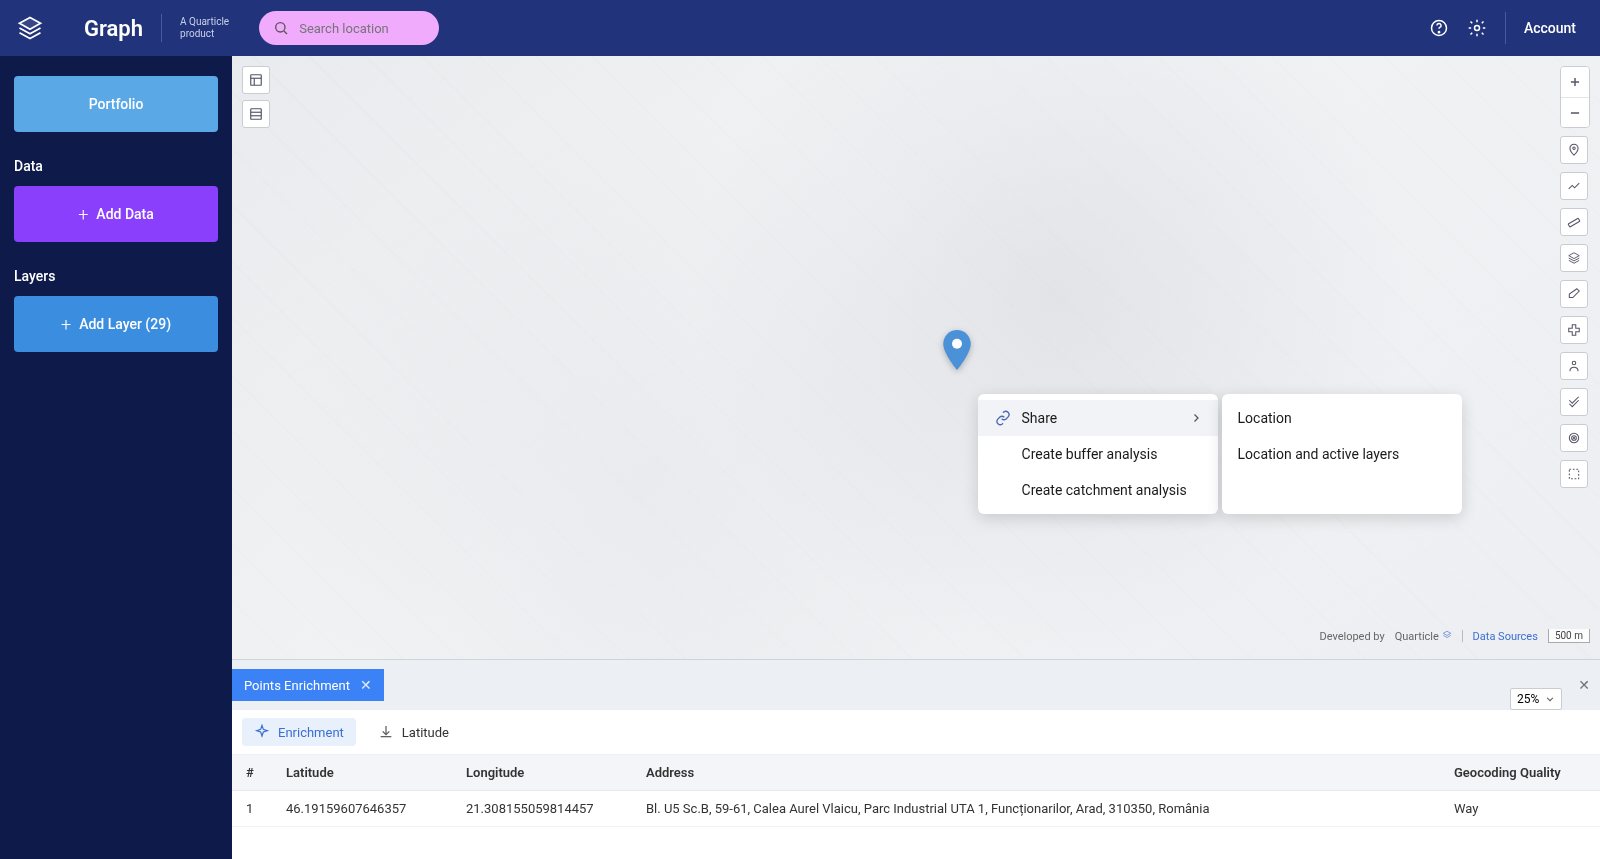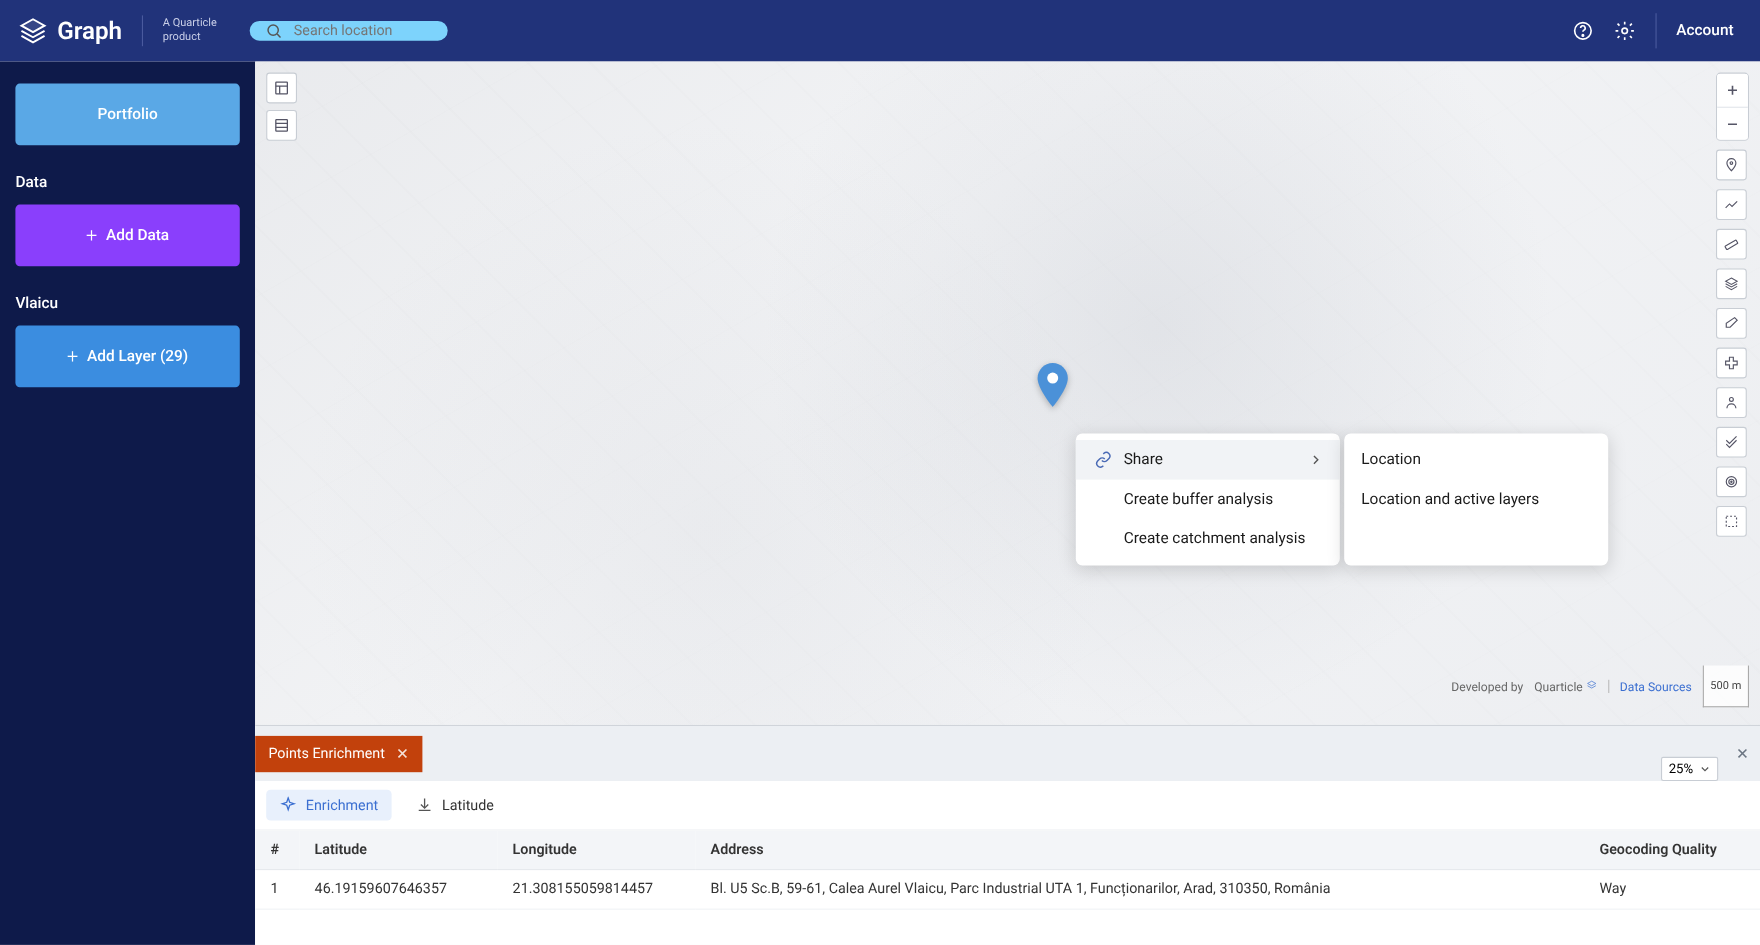--- a/index.html
+++ b/index.html
@@ -9,28 +9,28 @@
 .header {
   height: 56px;
   background: #21337a;
   display: flex;
   align-items: center;
   padding: 0 16px;
   color: #fff;
 }
 .logo-block { display: flex; align-items: center; gap: 8px; }
 .logo-stack { display:flex; align-items:center; justify-content:center; }
-.logo-text { font-size: 22px; font-weight: 600; }
+.logo-text { font-size: 22px; font-weight: 600; margin-left: 32px; }
 .logo-divider { width:1px; height:28px; background:#4a5a9e; margin:0 10px; }
 .logo-sub { font-size: 10px; line-height:1.2; color:#c9cfe8; }
 .search-wrap {
   margin-left: 30px;
-  background:#7dd3fc;
+  background:#f0abfc;
   border-radius: 20px;
-  height: 18px;
+  height: 34px;
   width: 180px;
   display:flex;
   align-items:center;
   padding:0 14px;
   gap:10px;
 }
 .search-wrap input {
   border:none; outline:none; font-size:13px; color:#333; flex:1; background:transparent;
 }
 .header-spacer { flex:1; }
@@ -123,32 +123,32 @@
 
 
 .attrib {
   position:absolute; right:10px; bottom:16px; display:flex; align-items:center; gap:10px;
   font-size:11px; color:#666;
 }
 .attrib .quarticle { font-size:11px; }
 .attrib .ds { color:#3b6fd1; }
 .attrib-div { width:1px; height:12px; background:#bbb; }
 .scalebar {
-  border:1px solid #aaa; border-top:none; padding:13px 6px; background:rgba(255,255,255,0.8);
+  border:1px solid #aaa; border-top:none; padding:1px 6px; background:rgba(255,255,255,0.8);
   font-size:10px; color:#444;
 }
 
 
 .panel {
   background:#fff; border-top:1px solid #d0d4da; display:flex; flex-direction:column;
   height:200px; flex-shrink:0;
 }
 .panel-tab-row { display:flex; align-items:center; background:#eceff3; }
 .panel-tab {
-  background:#c2410c; color:#fff; display:flex; align-items:center; gap:10px;
+  background:#3b82f6; color:#fff; display:flex; align-items:center; gap:10px;
   padding:8px 12px; font-size:13px;
 }
 .panel-tab .close { cursor:pointer; opacity:0.85; font-size:14px; }
 .panel-tab-row .spacer { flex:1; }
 .zoom-select {
   border:1px solid #c8cdd4; background:#fff; font-size:12px; padding:3px 6px;
   display:flex; align-items:center; gap:6px; margin-right:6px; border-radius:2px; cursor:pointer;margin-top:28px;
 }
 .panel-tab-row .close-all { margin:0 10px; cursor:pointer; color:#6b7582; font-size:14px; }
 
@@ -229,21 +229,21 @@
 
   <div class="sidebar">
     <div class="side-btn btn-portfolio">
       <span>Portfolio</span>
     </div>
     <div class="side-section-title">Data</div>
     <div class="side-btn btn-adddata">
       <span class="plus-icon">+</span>
       <span>Add Data</span>
     </div>
-    <div class="side-section-title">Vlaicu</div>
+    <div class="side-section-title">Layers</div>
     <div class="side-btn btn-addlayer">
       <span class="plus-icon">+</span>
       <span>Add Layer (29)</span>
     </div>
   </div>
 
   <div class="content">
 
     <div class="map-area">
 

